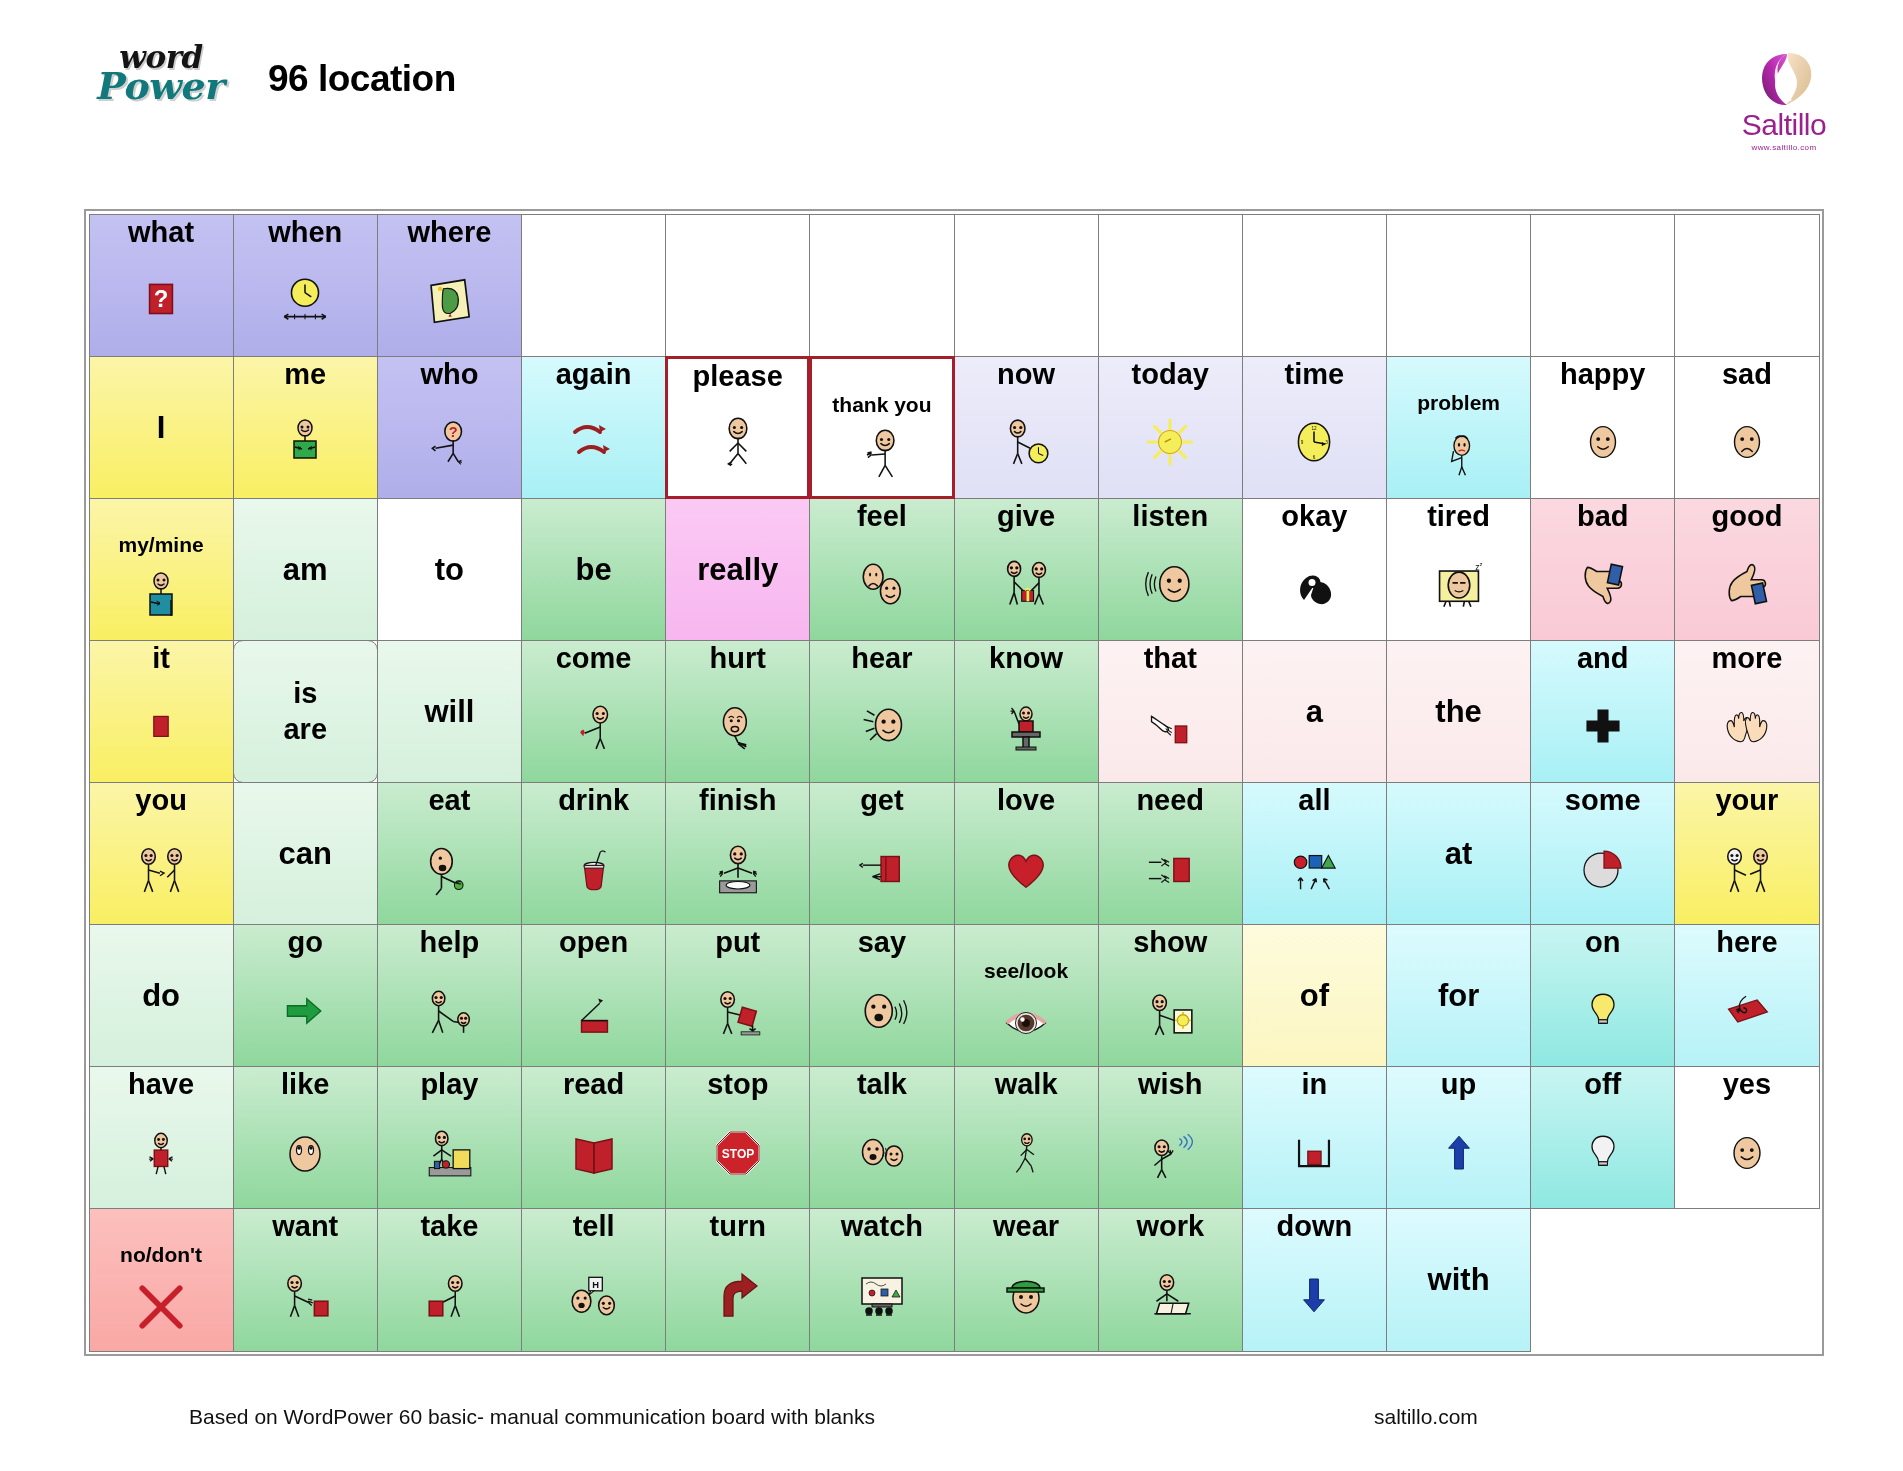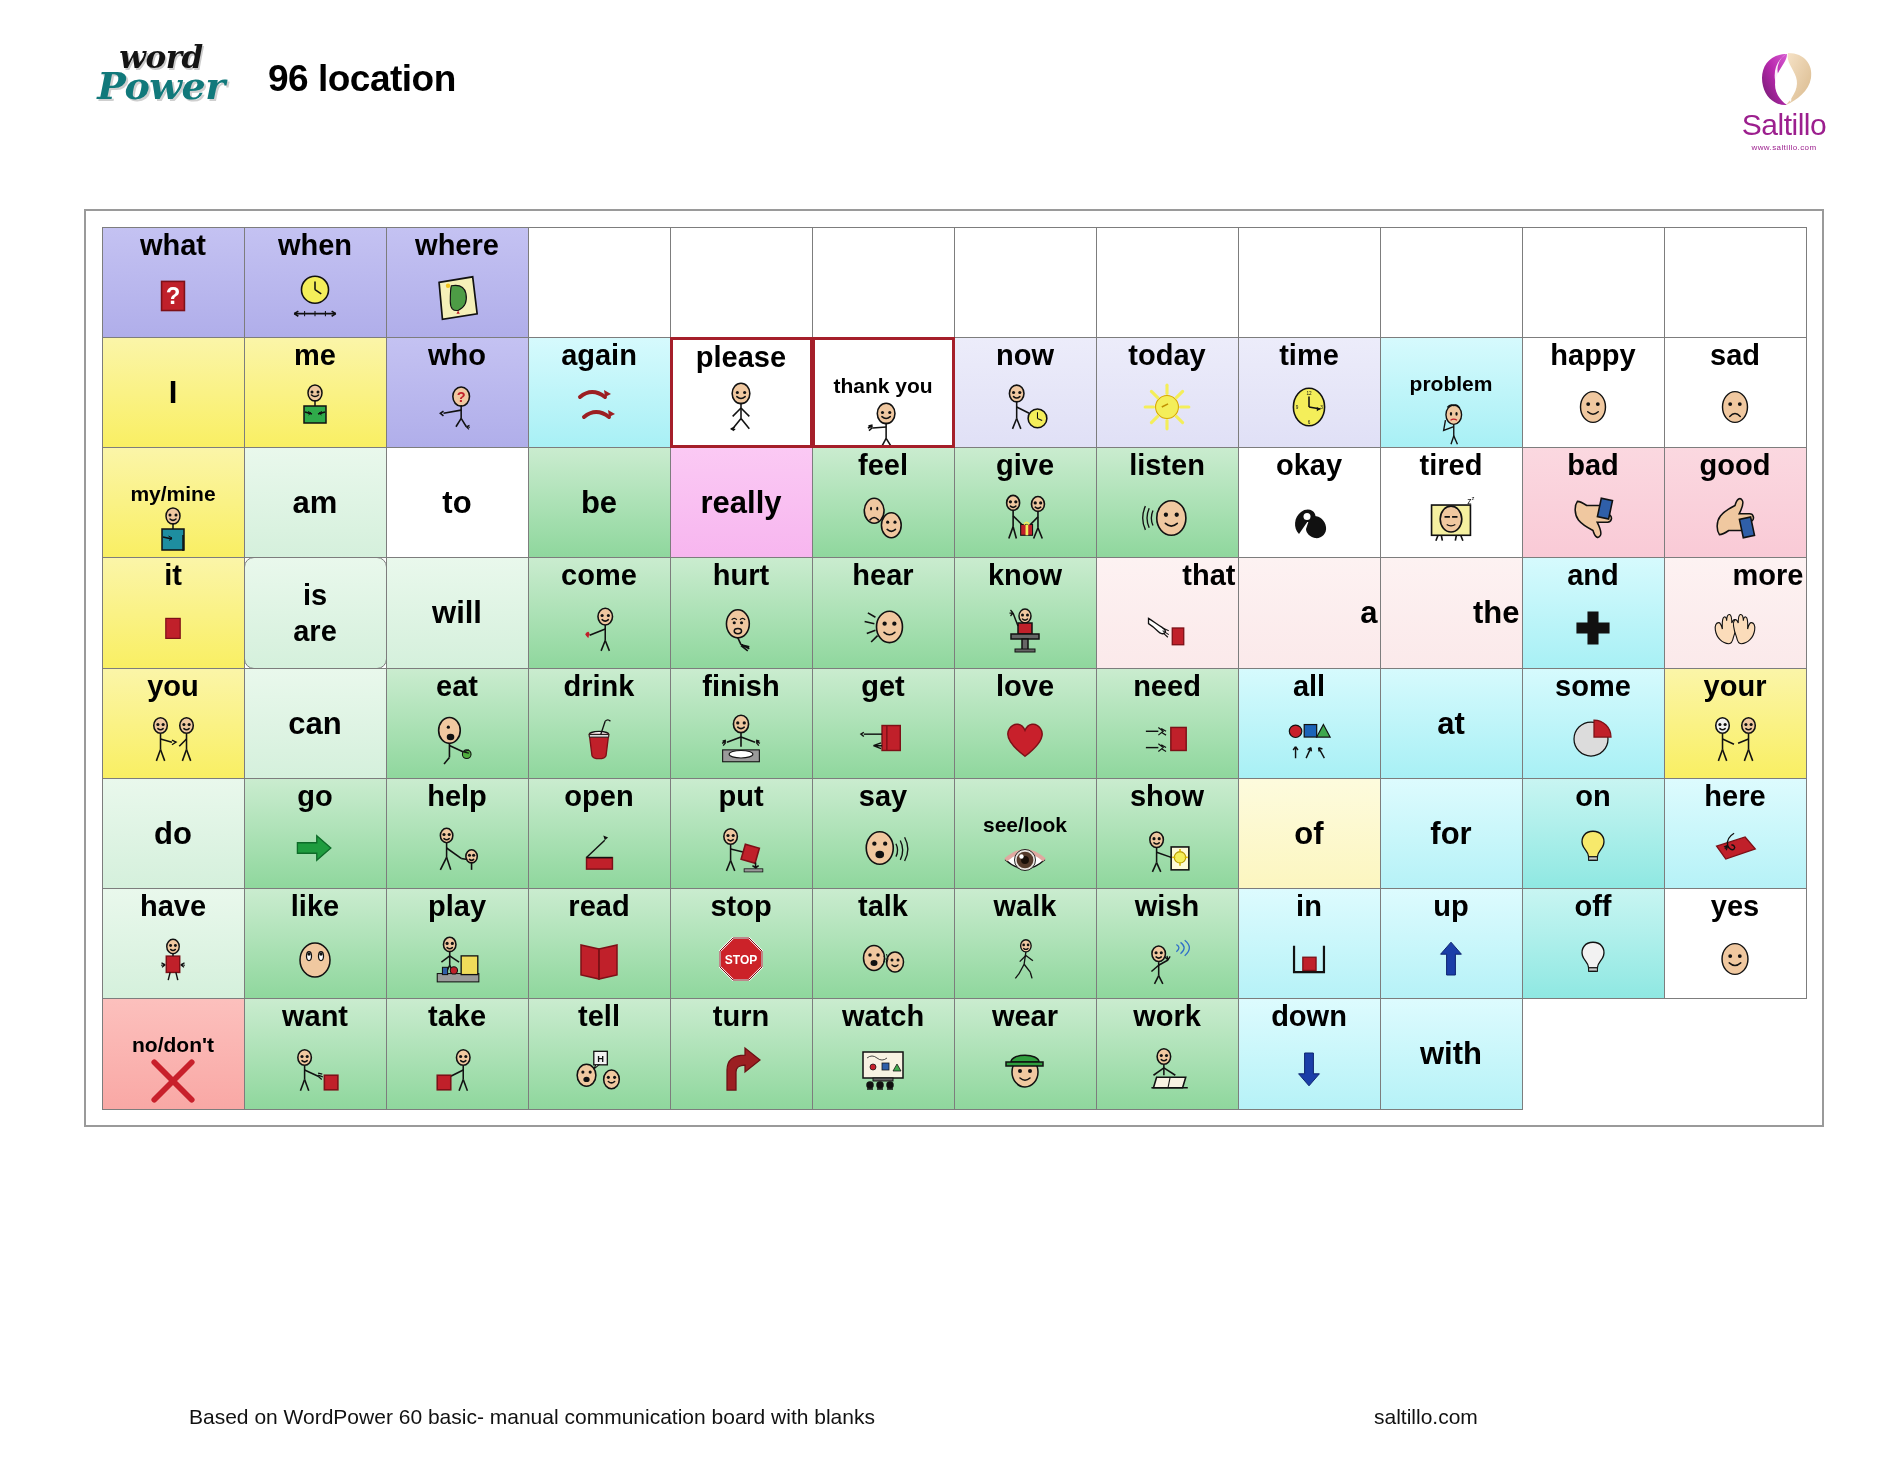--- a/index.html
+++ b/index.html
@@ -79,24 +79,24 @@
     font-size: 8px;
     color: #9c1f8e;
     letter-spacing: 0.4px;
     margin-top: 1px;
   }
 
   
   #grid-wrap {
     position: absolute;
     left: 84px; top: 209px;
-    width: 1740px; height: 918px;
+    width: 1740px; height: 1147px;
     border: 2px solid #9a9a9a;
     background: #ffffff;
-    padding: 16px;
+    padding: 3px;
   }
   #grid {
     display: grid;
     grid-template-columns: repeat(12, 1fr);
     grid-template-rows: repeat(8, 1fr);
     width: 100%; height: 100%;
     gap: 0px;
   }
   .cell {
     position: relative;
@@ -140,21 +140,21 @@
   
   .bg-purple   { background: linear-gradient(180deg,#c4c2f2 0%,#b0aeea 100%); }
   .bg-yellow   { background: linear-gradient(180deg,#fbf5a8 0%,#f9ef63 100%); }
   .bg-cyan     { background: linear-gradient(180deg,#d6fafd 0%,#a8f0f5 100%); }
   .bg-cyan2    { background: linear-gradient(180deg,#ddfbfe 0%,#b6f2f7 100%); }
   .bg-lav      { background: linear-gradient(180deg,#ececfa 0%,#e0e0f6 100%); }
   .bg-white    { background: #ffffff; }
   .bg-palegrn  { background: linear-gradient(180deg,#e9f8ec 0%,#d5f0dc 100%); }
   .bg-green    { background: linear-gradient(180deg,#caeccf 0%,#8fd79d 100%); }
   .bg-pink     { background: linear-gradient(180deg,#fbc9f4 0%,#f7b6ef 100%); }
-  .bg-palepink { background: linear-gradient(180deg,#fdf2f2 0%,#fbe9ea 100%); align-items: flex-end; }
+  .bg-palepink { background: linear-gradient(180deg,#fdf2f2 0%,#fbe9ea 100%); }
   .bg-rose     { background: linear-gradient(180deg,#fbd8e0 0%,#f9cad6 100%); }
   .bg-cream    { background: linear-gradient(180deg,#fdfbdd 0%,#fcf6c0 100%); }
   .bg-salmon   { background: linear-gradient(180deg,#fcc0bd 0%,#f9a8a5 100%); }
   .bg-teal     { background: linear-gradient(180deg,#c8f5f2 0%,#8fe8e2 100%); }
 
   
   #footer-left {
     position: absolute;
     left: 177px; top: 1405px;
     font-size: 21px;

